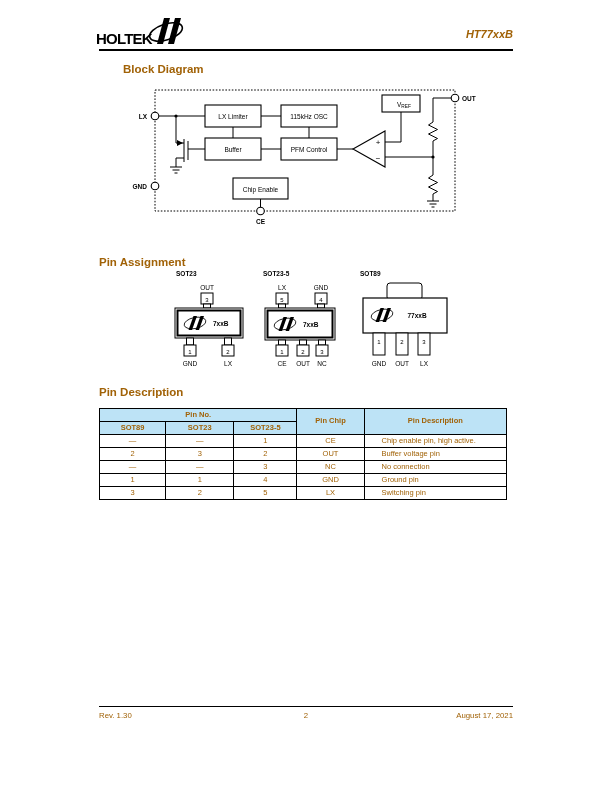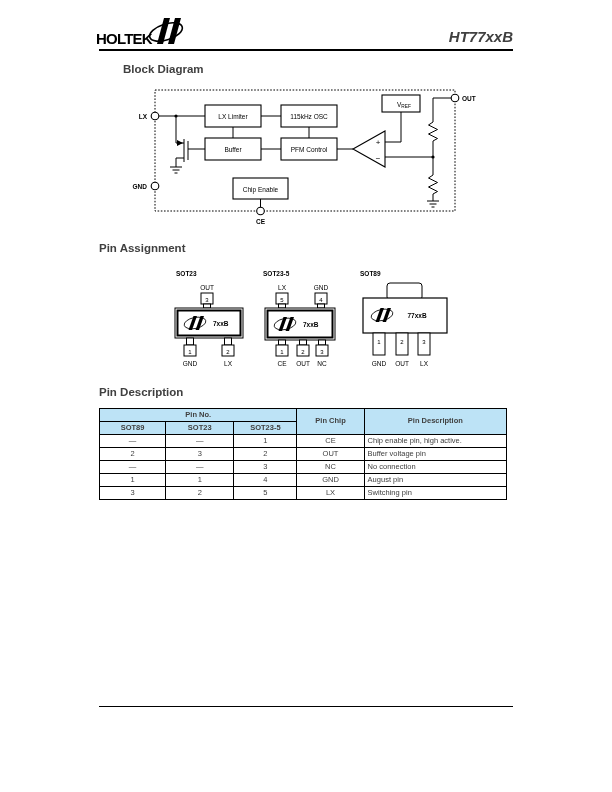--- a/index.html
+++ b/index.html
@@ -1,46 +1,46 @@
 <!DOCTYPE html>
 <html><head>
 <meta charset="utf-8">
 <style>
   html,body{margin:0;padding:0;background:#e8e8e8;}
   .page{
     position:relative;width:612px;height:792px;background:#ffffff;
-    font-family:"Liberation Sans",sans-serif;color:#404040;overflow:hidden;
+    font-family:"Liberation Sans",sans-serif;color:#a16207;overflow:hidden;
     margin:0 auto;
   }
   .abs{position:absolute;}
   .part-number{
     position:absolute;top:28px;right:99px;
-    font-size:15px;font-weight:bold;font-style:italic;
+    font-size:11px;font-weight:bold;font-style:italic;
   }
   .header-rule{position:absolute;top:49px;left:99px;width:414px;height:2px;background:#000;}
   .heading{position:absolute;left:99px;font-size:11.5px;font-weight:bold;}
   .h-bd{top:63px;padding-left:24px;}
-  .h-pa{top:242px;}
+  .h-pa{top:256px;}
   .h-pd{top:386px;}
   svg text{font-family:"Liberation Sans",sans-serif;fill:#000;}
   .diagram-line{stroke:#000;stroke-width:1;fill:none;}
   .diagram-box{stroke:#000;stroke-width:1.1;fill:#fff;}
   
   .pin-table{
     position:absolute;top:408px;left:99px;width:408px;
     border-collapse:collapse;table-layout:fixed;
     font-size:7.5px;border:1.5px solid #000;
   }
   .pin-table th,.pin-table td{
     border:1px solid #000;height:12px;padding:0 2px;
     text-align:center;vertical-align:middle;line-height:1.1;
     overflow:hidden;white-space:nowrap;
   }
   .pin-table th{background:#BDE3F6;font-weight:bold;}
-  .pin-table td.desc{text-align:left;padding-left:3px;margin-top:24px;}
+  .pin-table td.desc{text-align:left;padding-left:17px;margin-top:24px;}
   .footer-rule{position:absolute;top:706px;left:99px;width:414px;height:1.2px;background:#000;}
   .footer{
     position:absolute;top:711px;left:99px;width:414px;height:12px;
     font-size:7.8px;
   }
   .footer .rev{position:absolute;left:0;}
   .footer .pageno{position:absolute;left:0;width:100%;text-align:center;}
   .footer .date{position:absolute;right:0;}
 </style>
 </head>
@@ -265,27 +265,32 @@
       <td>—</td>
       <td>3</td>
       <td>NC</td>
       <td class="desc">No connection</td>
     </tr>
     <tr>
       <td>1</td>
       <td>1</td>
       <td>4</td>
       <td>GND</td>
-      <td class="desc">August pin</td>
+      <td class="desc">Ground pin</td>
     </tr>
     <tr>
       <td>3</td>
       <td>2</td>
       <td>5</td>
       <td>LX</td>
       <td class="desc">Switching pin</td>
     </tr>
   </tbody>
     </table>
 
   <div class="footer-rule"></div>
+  <div class="footer">
+    <span class="rev">Rev. 1.30</span>
+    <span class="pageno">2</span>
+    <span class="date">August 17, 2021</span>
+  </div>
 
 </div>
 
 </body></html>

